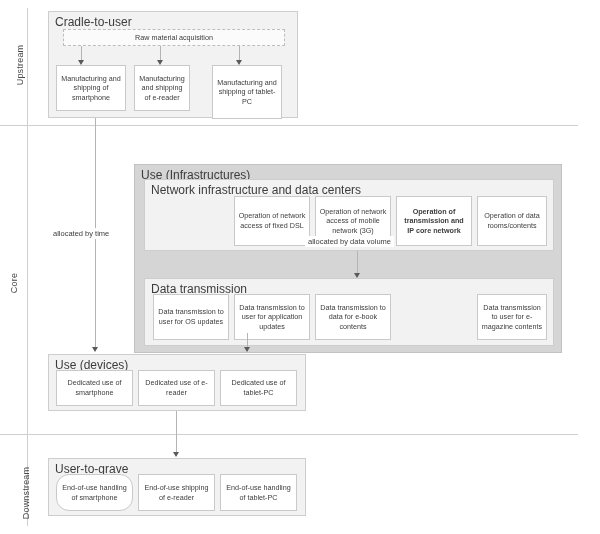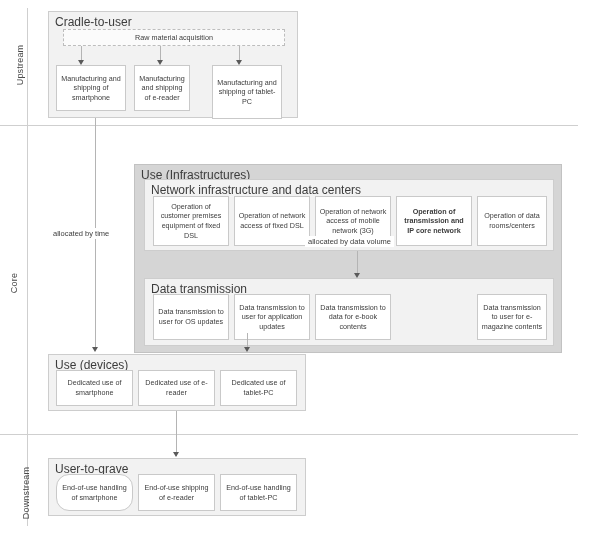--- a/index.html
+++ b/index.html
@@ -158,25 +158,24 @@
   <div class="conn" style="left:95px; top:118px; height:232px;"></div>
   <div class="arrowhead" style="left:92px; top:347px;"></div>
   <div class="conn-label" style="left:50px; top:228px;">allocated by time</div>
 
   <div class="group shaded" style="left:134px; top:144px; width:428px; height:189px;margin-top:20px;">
     <div class="group-title">Use (Infrastructures)</div>
 
     <div class="group" style="left:9px; top:14px; width:410px; height:72px;">
       <div class="group-title">Network infrastructure and data centers</div>
 
-      <div class="node" style="left:8px; top:16px; width:76px; height:50px;">Operation of customer premises equipment of fixed DSL</div>
       <div class="node" style="left:89px; top:16px; width:76px; height:50px;">Operation of network access of fixed DSL</div>
       <div class="node" style="left:170px; top:16px; width:76px; height:50px;">Operation of network access of mobile network (3G)</div>
       <div class="node" style="left:251px; top:16px; width:76px; height:50px;font-weight:bold;">Operation of transmission and IP core network</div>
-      <div class="node" style="left:332px; top:16px; width:70px; height:50px;">Operation of data rooms/centers</div>
+      <div class="node" style="left:332px; top:16px; width:70px; height:50px;">Operation of data rooms/contents</div>
     </div>
 
     <div class="conn" style="left:222px; top:86px; height:25px;"></div>
     <div class="arrowhead" style="left:219px; top:108px;"></div>
 
     <div class="group" style="left:9px; top:113px; width:410px; height:68px;">
       <div class="group-title">Data transmission</div>
 
       <div class="node" style="left:8px; top:15px; width:76px; height:46px;">Data transmission to user for OS updates</div>
       <div class="node" style="left:89px; top:15px; width:76px; height:46px;">Data transmission to user for application updates</div>

